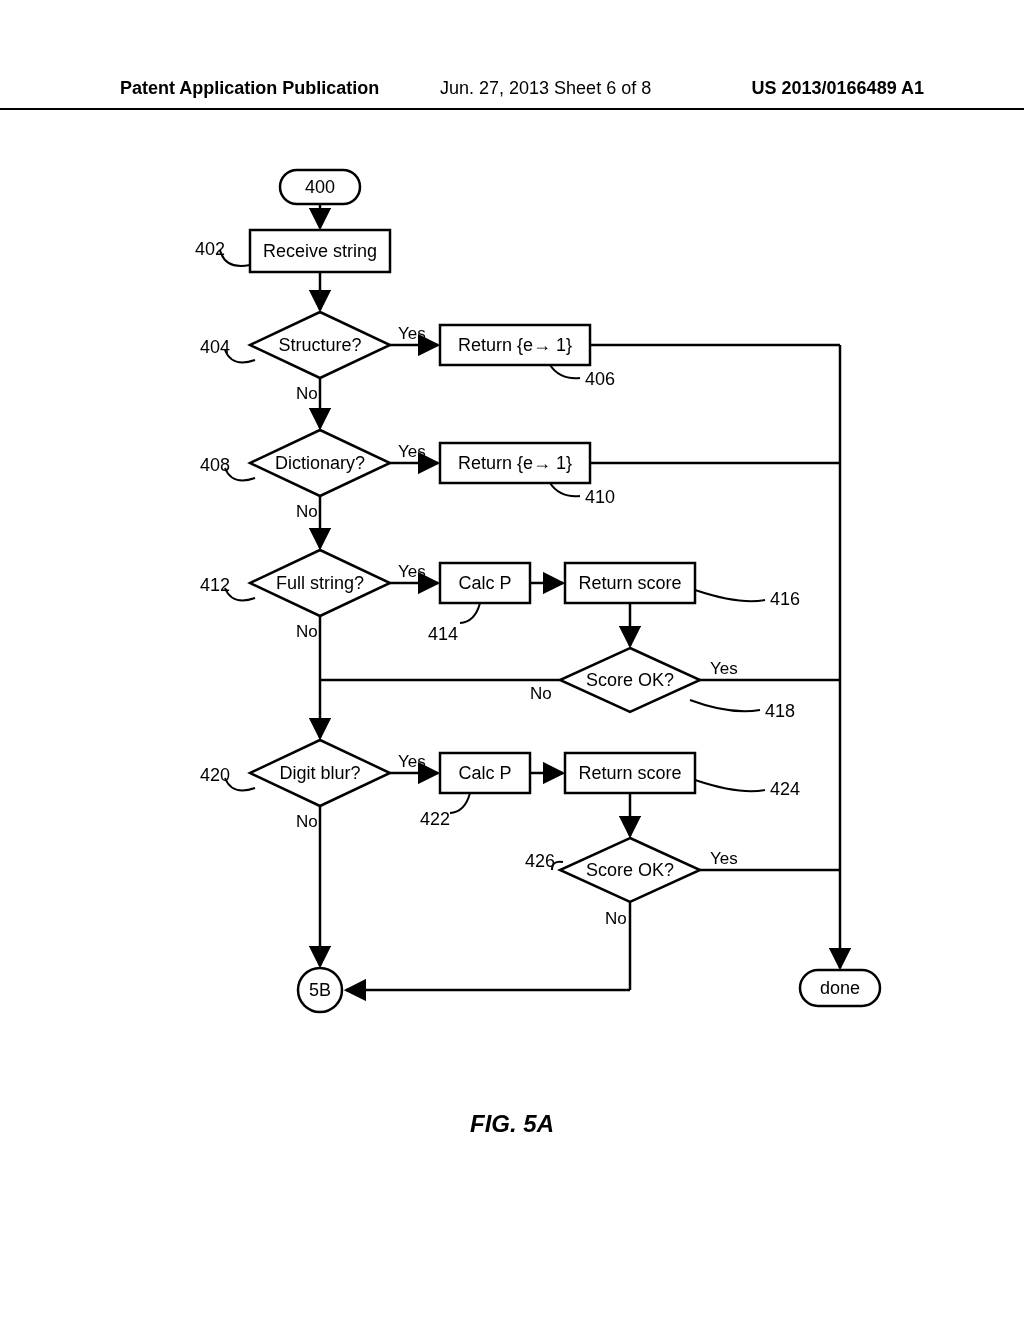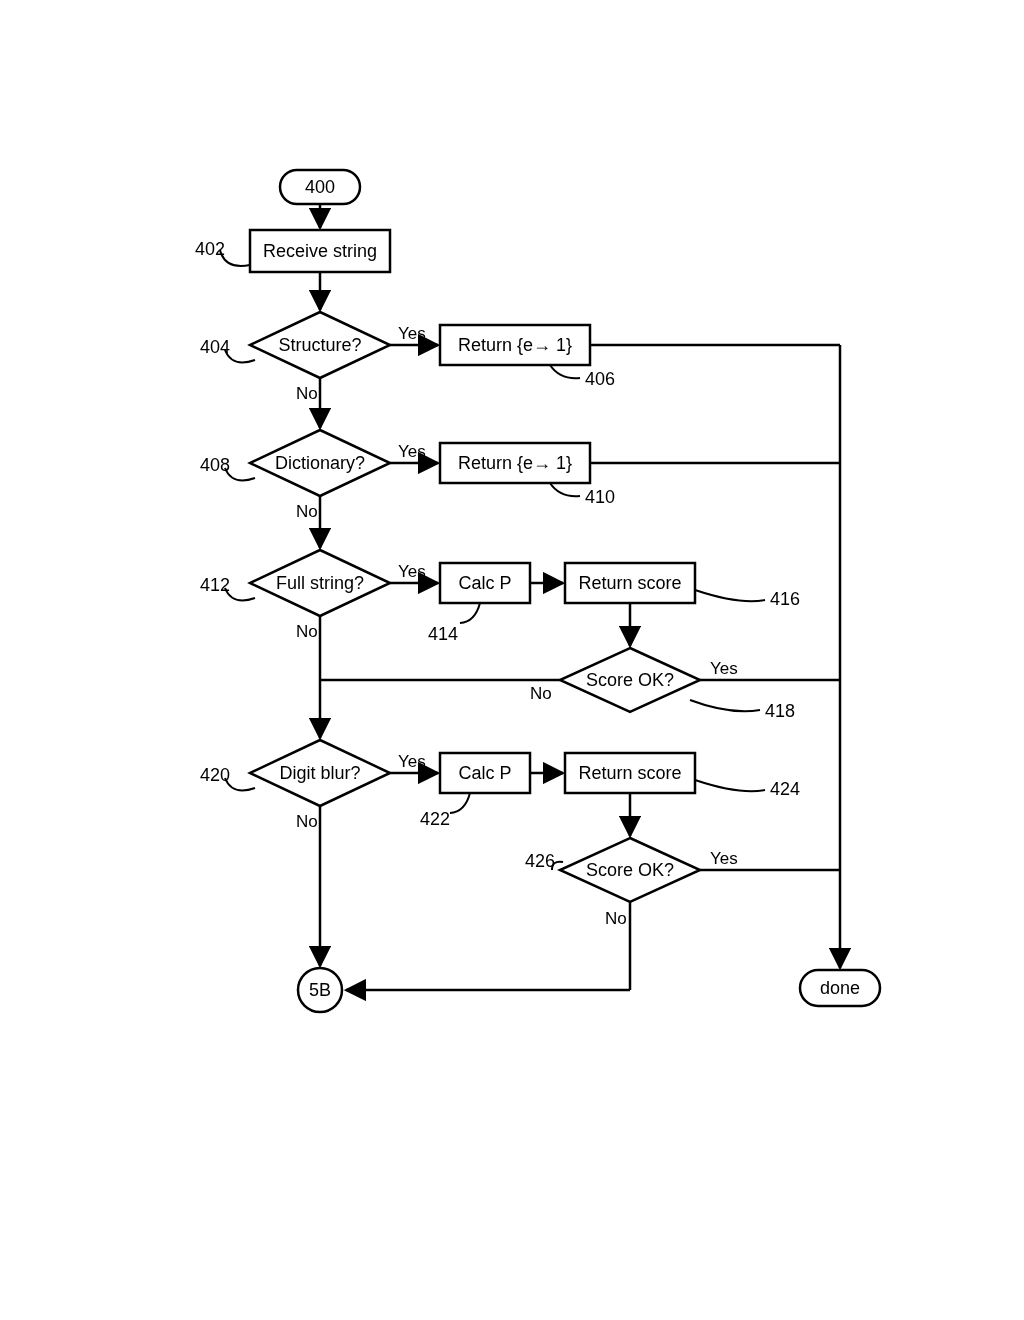--- a/index.html
+++ b/index.html
@@ -77,20 +77,25 @@
     font-family: Arial, Helvetica, sans-serif;
     font-size: 18px;
     dominant-baseline: middle;
   }
 </style>
 </head>
 <body>
 
 <div class="page">
 
+  <div class="header">
+    <span class="hdr-left">Patent Application Publication</span>
+    <span class="hdr-mid">Jun. 27, 2013  Sheet 6 of 8</span>
+    <span class="hdr-right">US 2013/0166489 A1</span>
+  </div>
 
   <svg width="780" height="920">
     <defs>
       <marker id="arrow" viewBox="0 0 10 10" refX="9" refY="5" markerWidth="9" markerHeight="9" orient="auto-start-reverse">
         <path d="M 0 0 L 10 5 L 0 10 z" fill="#000"></path>
       </marker>
     </defs>
 
     <rect class="box" x="160" y="10" width="80" height="34" rx="17" ry="17"></rect>
     <text class="txt" x="200" y="28">400</text>
@@ -216,14 +221,15 @@
     <circle class="box" cx="200" cy="830" r="22"></circle>
     <text class="txt" x="200" y="831">5B</text>
 
     <line x1="720" y1="185" x2="720" y2="808" stroke="#000" stroke-width="2.5" marker-end="url(#arrow)"></line>
 
     <rect class="box" x="680" y="810" width="80" height="36" rx="18" ry="18"></rect>
     <text class="txt" x="720" y="829">done</text>
 
   </svg>
 
+  <div class="fig-title">FIG. 5A</div>
 
 </div>
 
 </body></html>

